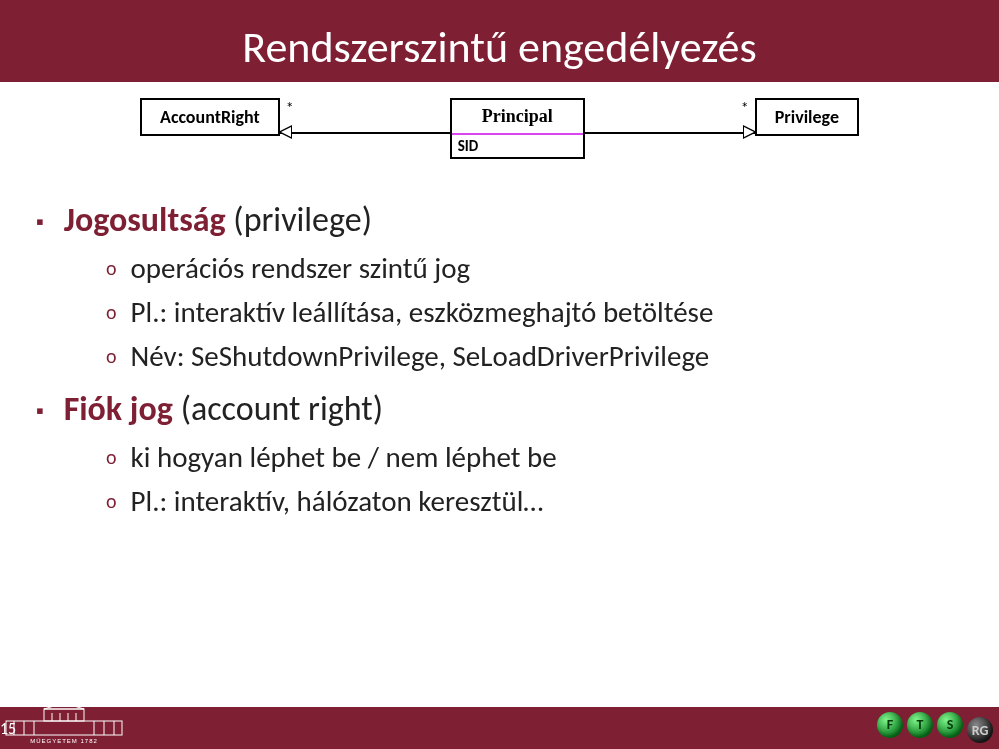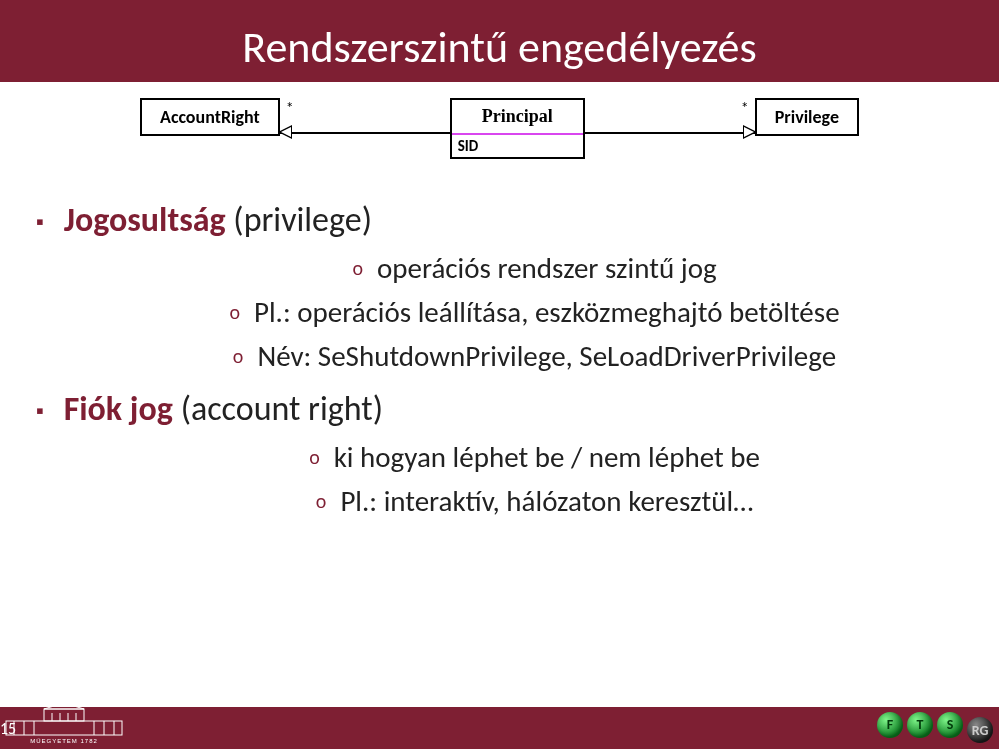--- a/index.html
+++ b/index.html
@@ -127,21 +127,20 @@
   }
   ul.sub {
     list-style: none;
     padding: 0 0 0 70px;
     margin: 10px 0 14px 0;
   }
   ul.sub > li {
     font-size: 29px;
     color: #222;
     margin: 8px 0;
-    text-align: center;
   }
   ul.sub > li::before {
     content: "o";
     font-size: 20px;
     color: #7e1f33;
     margin-right: 14px;
     position: relative;
     top: -3px;
   }
   .footer {
@@ -226,21 +225,21 @@
   </div>
 </div>
 
 <div class="content">
   <ul class="top">
     <li>
       <span class="bullet">▪</span>
       <span class="head-strong">Jogosultság</span><span class="head-rest"> (privilege)</span>
       <ul class="sub">
         <li>operációs rendszer szintű jog</li>
-        <li>Pl.: operációs leállítása, eszközmeghajtó betöltése</li>
+        <li>Pl.: interaktív leállítása, eszközmeghajtó betöltése</li>
         <li>Név: SeShutdownPrivilege, SeLoadDriverPrivilege</li>
       </ul>
     </li>
     <li>
       <span class="bullet">▪</span>
       <span class="head-strong">Fiók jog</span><span class="head-rest"> (account right)</span>
       <ul class="sub">
         <li>ki hogyan léphet be / nem léphet be</li>
         <li>Pl.: interaktív, hálózaton keresztül…</li>
       </ul>

